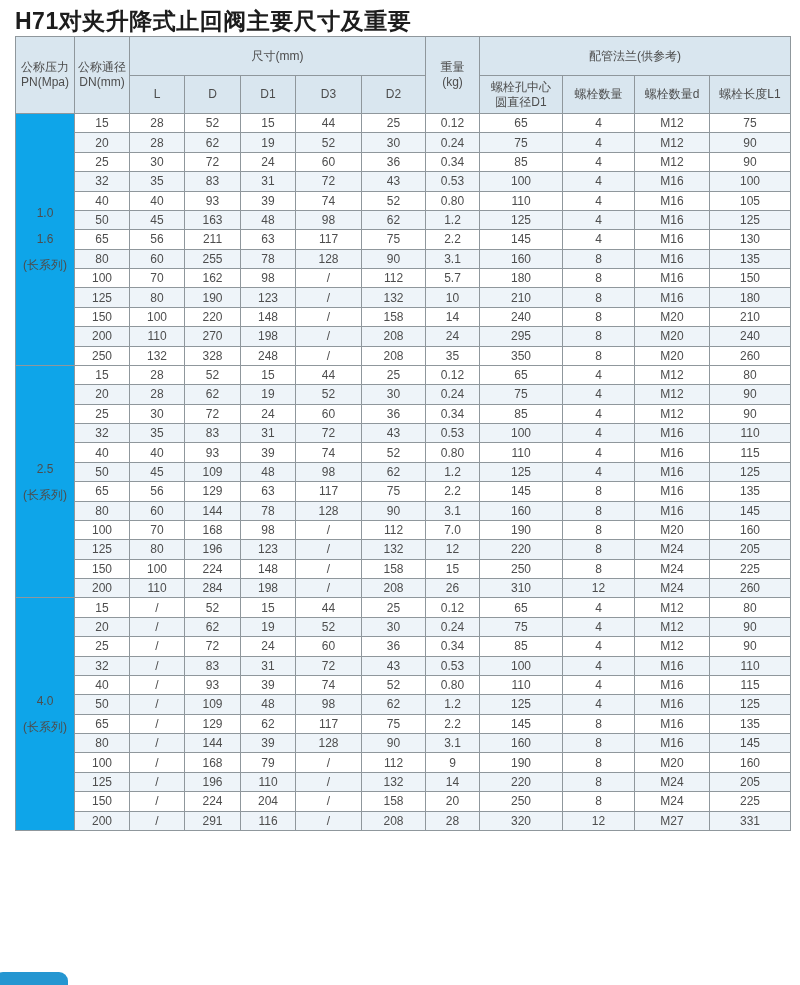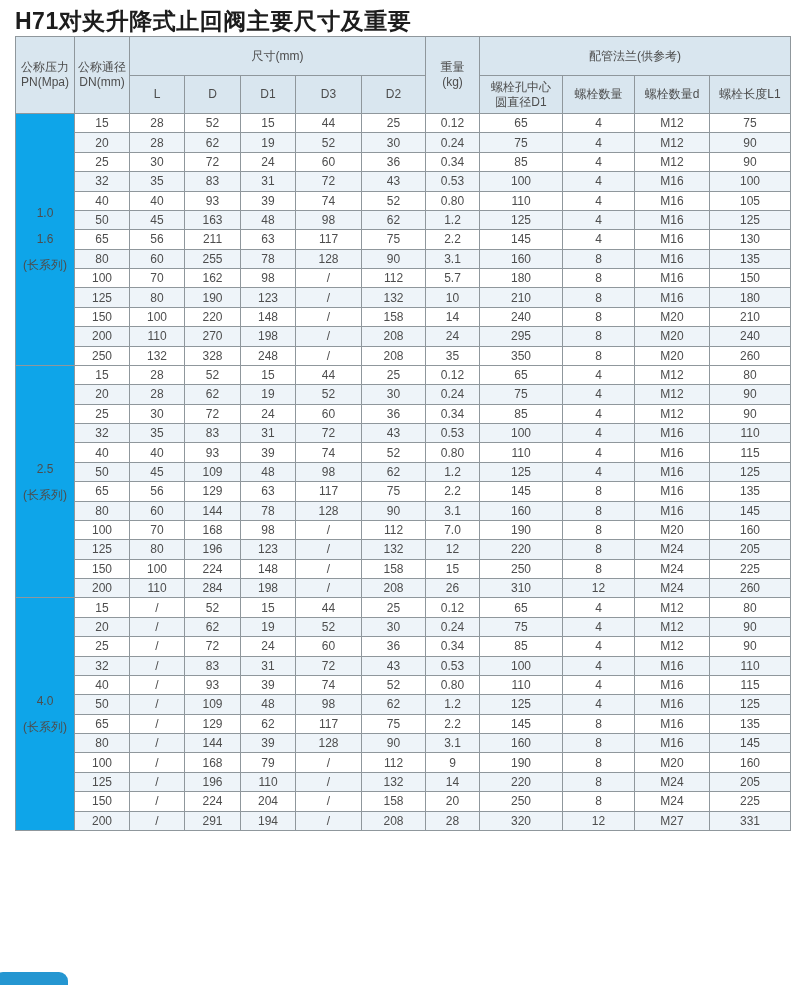--- a/index.html
+++ b/index.html
@@ -575,21 +575,21 @@
         <td>20</td>
         <td>250</td>
         <td>8</td>
         <td>M24</td>
         <td>225</td>
       </tr>
       <tr class="stripe">
         <td>200</td>
         <td>/</td>
         <td>291</td>
-        <td>194</td>
+        <td>116</td>
         <td>/</td>
         <td>208</td>
         <td>28</td>
         <td>320</td>
         <td>12</td>
         <td>M27</td>
         <td>331</td>
       </tr>
     </tbody>
 </table>

